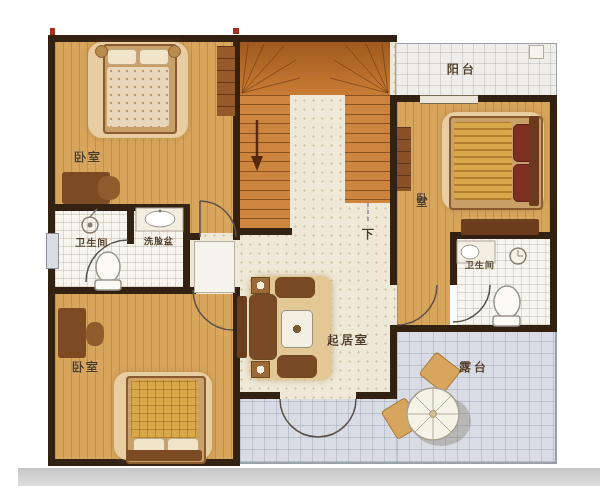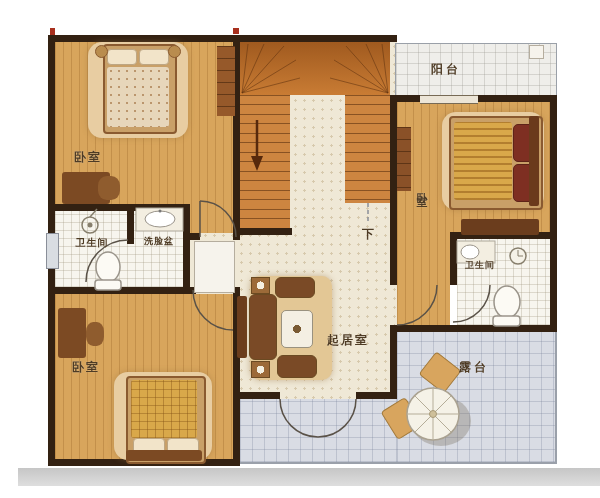--- a/index.html
+++ b/index.html
@@ -209,16 +209,16 @@
   </svg>
 
   <div class="abs lab" style="left:60px;top:149px;width:56px;font-size:12px;">卧室</div>
   <div class="abs lab" style="left:64px;top:236px;width:56px;font-size:10px;letter-spacing:1px;">卫生间</div>
   <div class="abs lab" style="left:134px;top:235px;width:50px;font-size:9px;letter-spacing:1px;">洗脸盆</div>
   <div class="abs lab" style="left:58px;top:359px;width:56px;font-size:12px;">卧室</div>
   <div class="abs lab" style="left:316px;top:332px;width:64px;font-size:12px;">起居室</div>
   <div class="abs lab" style="left:359px;top:226px;width:20px;font-size:12px;">下</div>
   <div class="abs lab lab-v" style="left:412px;top:158px;width:16px;height:58px;font-size:11px;">卧室</div>
   <div class="abs lab" style="left:452px;top:259px;width:56px;font-size:9px;letter-spacing:1px;">卫生间</div>
-  <div class="abs lab" style="left:416px;top:61px;width:60px;font-size:12px;letter-spacing:3px;">阳台</div>
+  <div class="abs lab" style="left:432px;top:61px;width:60px;font-size:12px;letter-spacing:3px;">阳台</div>
   <div class="abs lab" style="left:446px;top:359px;width:56px;font-size:12px;letter-spacing:3px;">露台</div>
 
 </div>
 
 </body></html>

